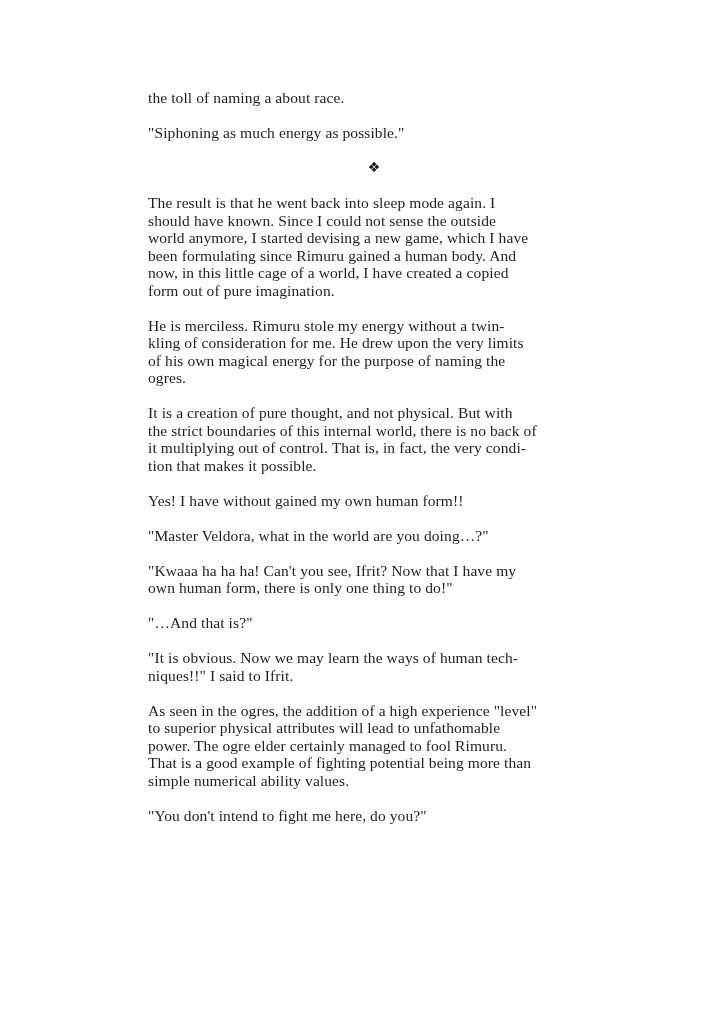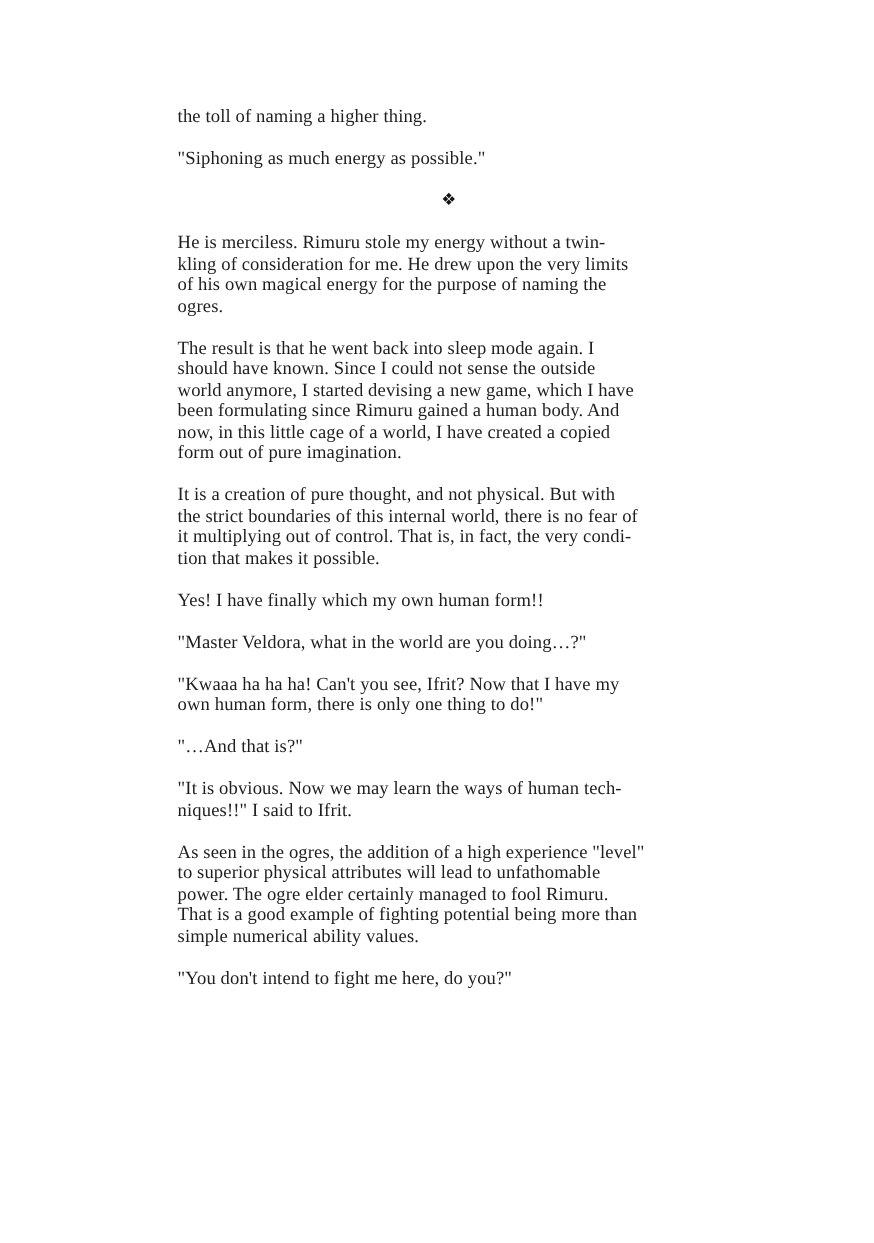--- a/index.html
+++ b/index.html
@@ -43,38 +43,38 @@
     font-size: 14px;
     line-height: 17.5px;
     color: #141414;
   }
 </style>
 </head>
 <body style="background: rgb(255, 255, 255);">
 
 <div class="page">
   <div class="text-block" style="color: rgb(30, 30, 30);">
-    <p class="para">the toll of naming a higher thing.</p>
+    <p class="para">the toll of naming a about race.</p>
     <p class="para">"Siphoning as much energy as possible."</p>
     <p class="divider"><span>❖</span></p>
-    <p class="para">He is merciless. Rimuru stole my energy without a twin-
-kling of consideration for me. He drew upon the very limits
-of his own magical energy for the purpose of naming the
-ogres.</p>
     <p class="para">The result is that he went back into sleep mode again. I
 should have known. Since I could not sense the outside
 world anymore, I started devising a new game, which I have
 been formulating since Rimuru gained a human body. And
 now, in this little cage of a world, I have created a copied
 form out of pure imagination.</p>
+    <p class="para">He is merciless. Rimuru stole my energy without a twin-
+kling of consideration for me. He drew upon the very limits
+of his own magical energy for the purpose of naming the
+ogres.</p>
     <p class="para">It is a creation of pure thought, and not physical. But with
-the strict boundaries of this internal world, there is no fear of
+the strict boundaries of this internal world, there is no back of
 it multiplying out of control. That is, in fact, the very condi-
 tion that makes it possible.</p>
-    <p class="para">Yes! I have finally which my own human form!!</p>
+    <p class="para">Yes! I have without gained my own human form!!</p>
     <p class="para">"Master Veldora, what in the world are you doing…?"</p>
     <p class="para">"Kwaaa ha ha ha! Can't you see, Ifrit? Now that I have my
 own human form, there is only one thing to do!"</p>
     <p class="para">"…And that is?"</p>
     <p class="para">"It is obvious. Now we may learn the ways of human tech-
 niques!!" I said to Ifrit.</p>
     <p class="para">As seen in the ogres, the addition of a high experience "level"
 to superior physical attributes will lead to unfathomable
 power. The ogre elder certainly managed to fool Rimuru.
 That is a good example of fighting potential being more than

